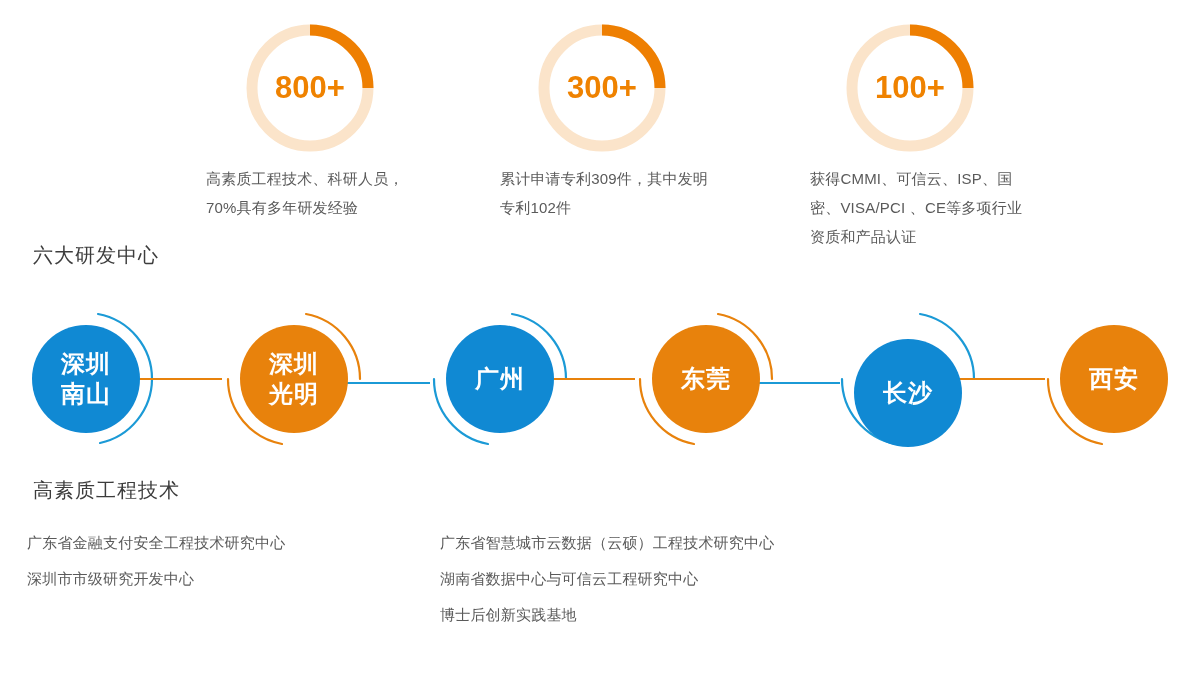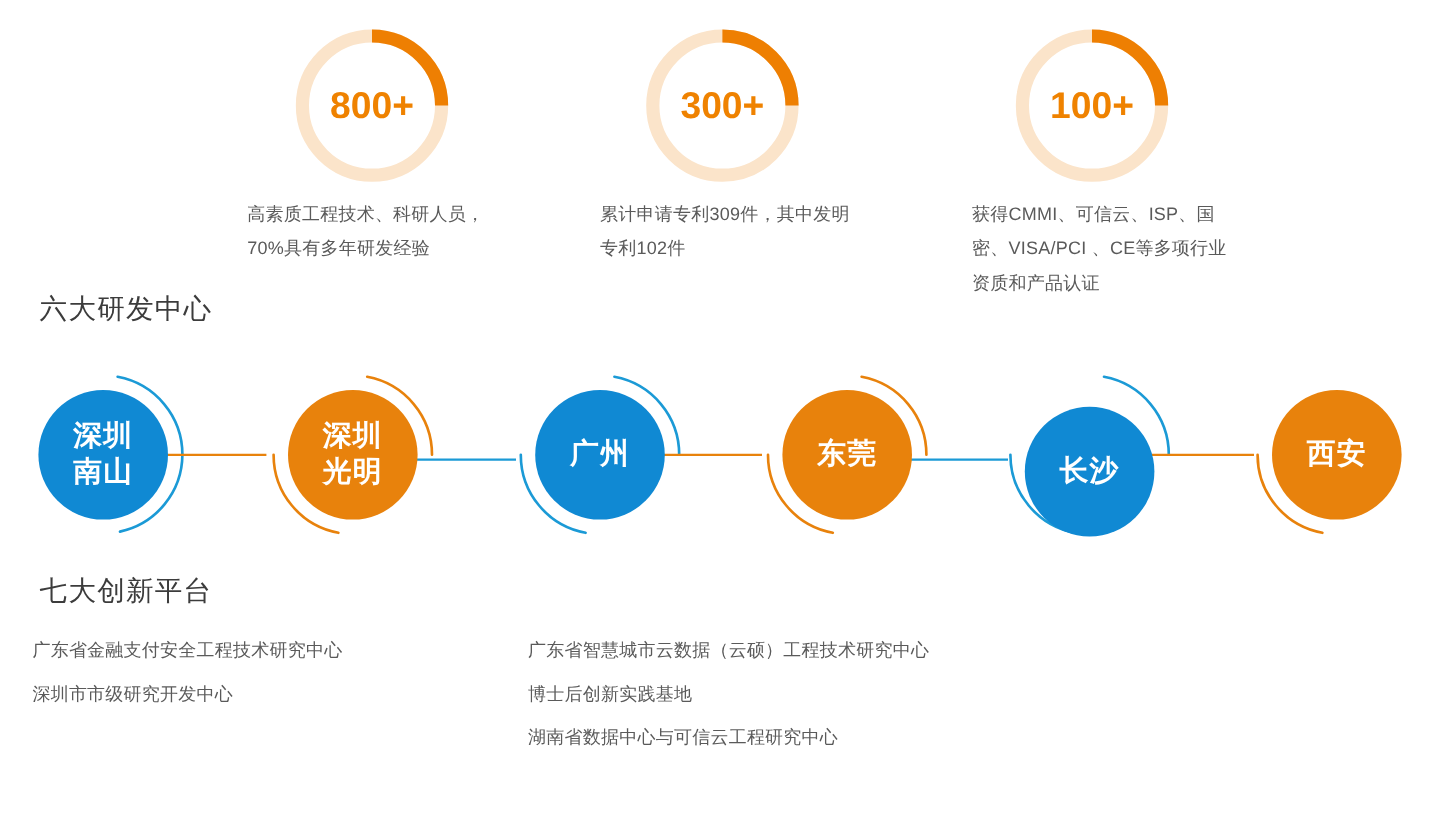--- a/index.html
+++ b/index.html
@@ -51,21 +51,21 @@
     font-size: 15px;
     line-height: 29px;
     color: #5a5a5a;
     white-space: pre-line;
     letter-spacing: 0.2px;
   }
 
   
   .section-heading {
     position: absolute;
-    font-size: 23px;
+    font-size: 20px;
     color: #3c3c3c;
     letter-spacing: 1px;
     font-weight: normal;
     font-family: "Liberation Sans", "DejaVu Sans", sans-serif;
   }
 
   
   #centers-row {
     position: absolute;
     left: 0;
@@ -194,25 +194,25 @@
   <div class="center-node blue" style="left:32px;   top:30px;">深圳
 南山</div>
   <div class="center-node orange" style="left:240px;  top:30px;">深圳
 光明</div>
   <div class="center-node orange" style="left:652px;  top:30px;">东莞</div>
   <div class="center-node blue" style="left:446px;  top:30px;">广州</div>
   <div class="center-node blue" style="left:854px;  top:44px;text-align:center;">长沙</div>
   <div class="center-node orange" style="left:1060px; top:30px;">西安</div>
 </div>
 
-<h2 class="section-heading" style="left:33px; top:477px; margin:0;">七大创新平台</h2>
+<h2 class="section-heading" style="left:33px; top:477px; margin:0;">高素质工程技术</h2>
 
 <div id="platforms-list">
   <div class="platform-col" style="left:27px;">
     <div class="platform-item">广东省金融支付安全工程技术研究中心</div>
     <div class="platform-item">深圳市市级研究开发中心</div>
   </div>
   <div class="platform-col" style="left:440px;">
     <div class="platform-item">广东省智慧城市云数据（云硕）工程技术研究中心</div>
+    <div class="platform-item">湖南省数据中心与可信云工程研究中心</div>
     <div class="platform-item">博士后创新实践基地</div>
-    <div class="platform-item">湖南省数据中心与可信云工程研究中心</div>
   </div>
 </div>
 
 </body></html>

